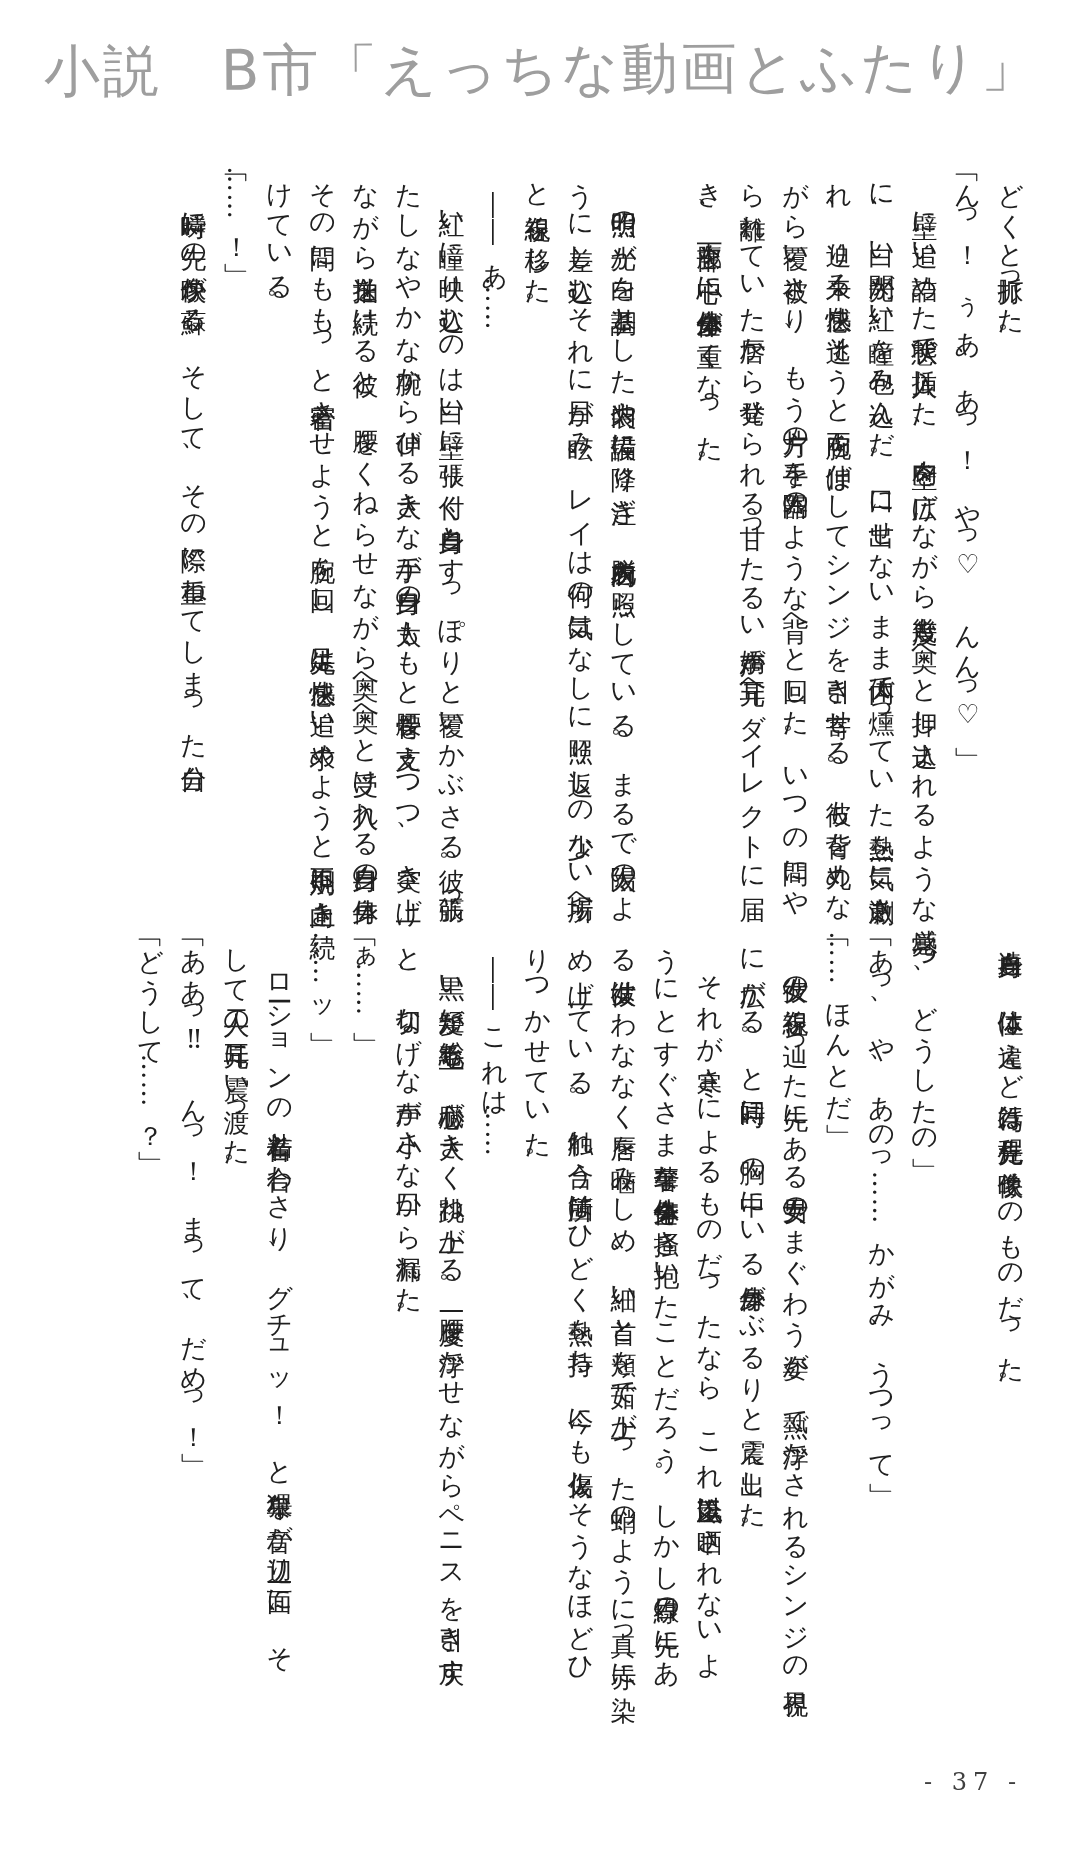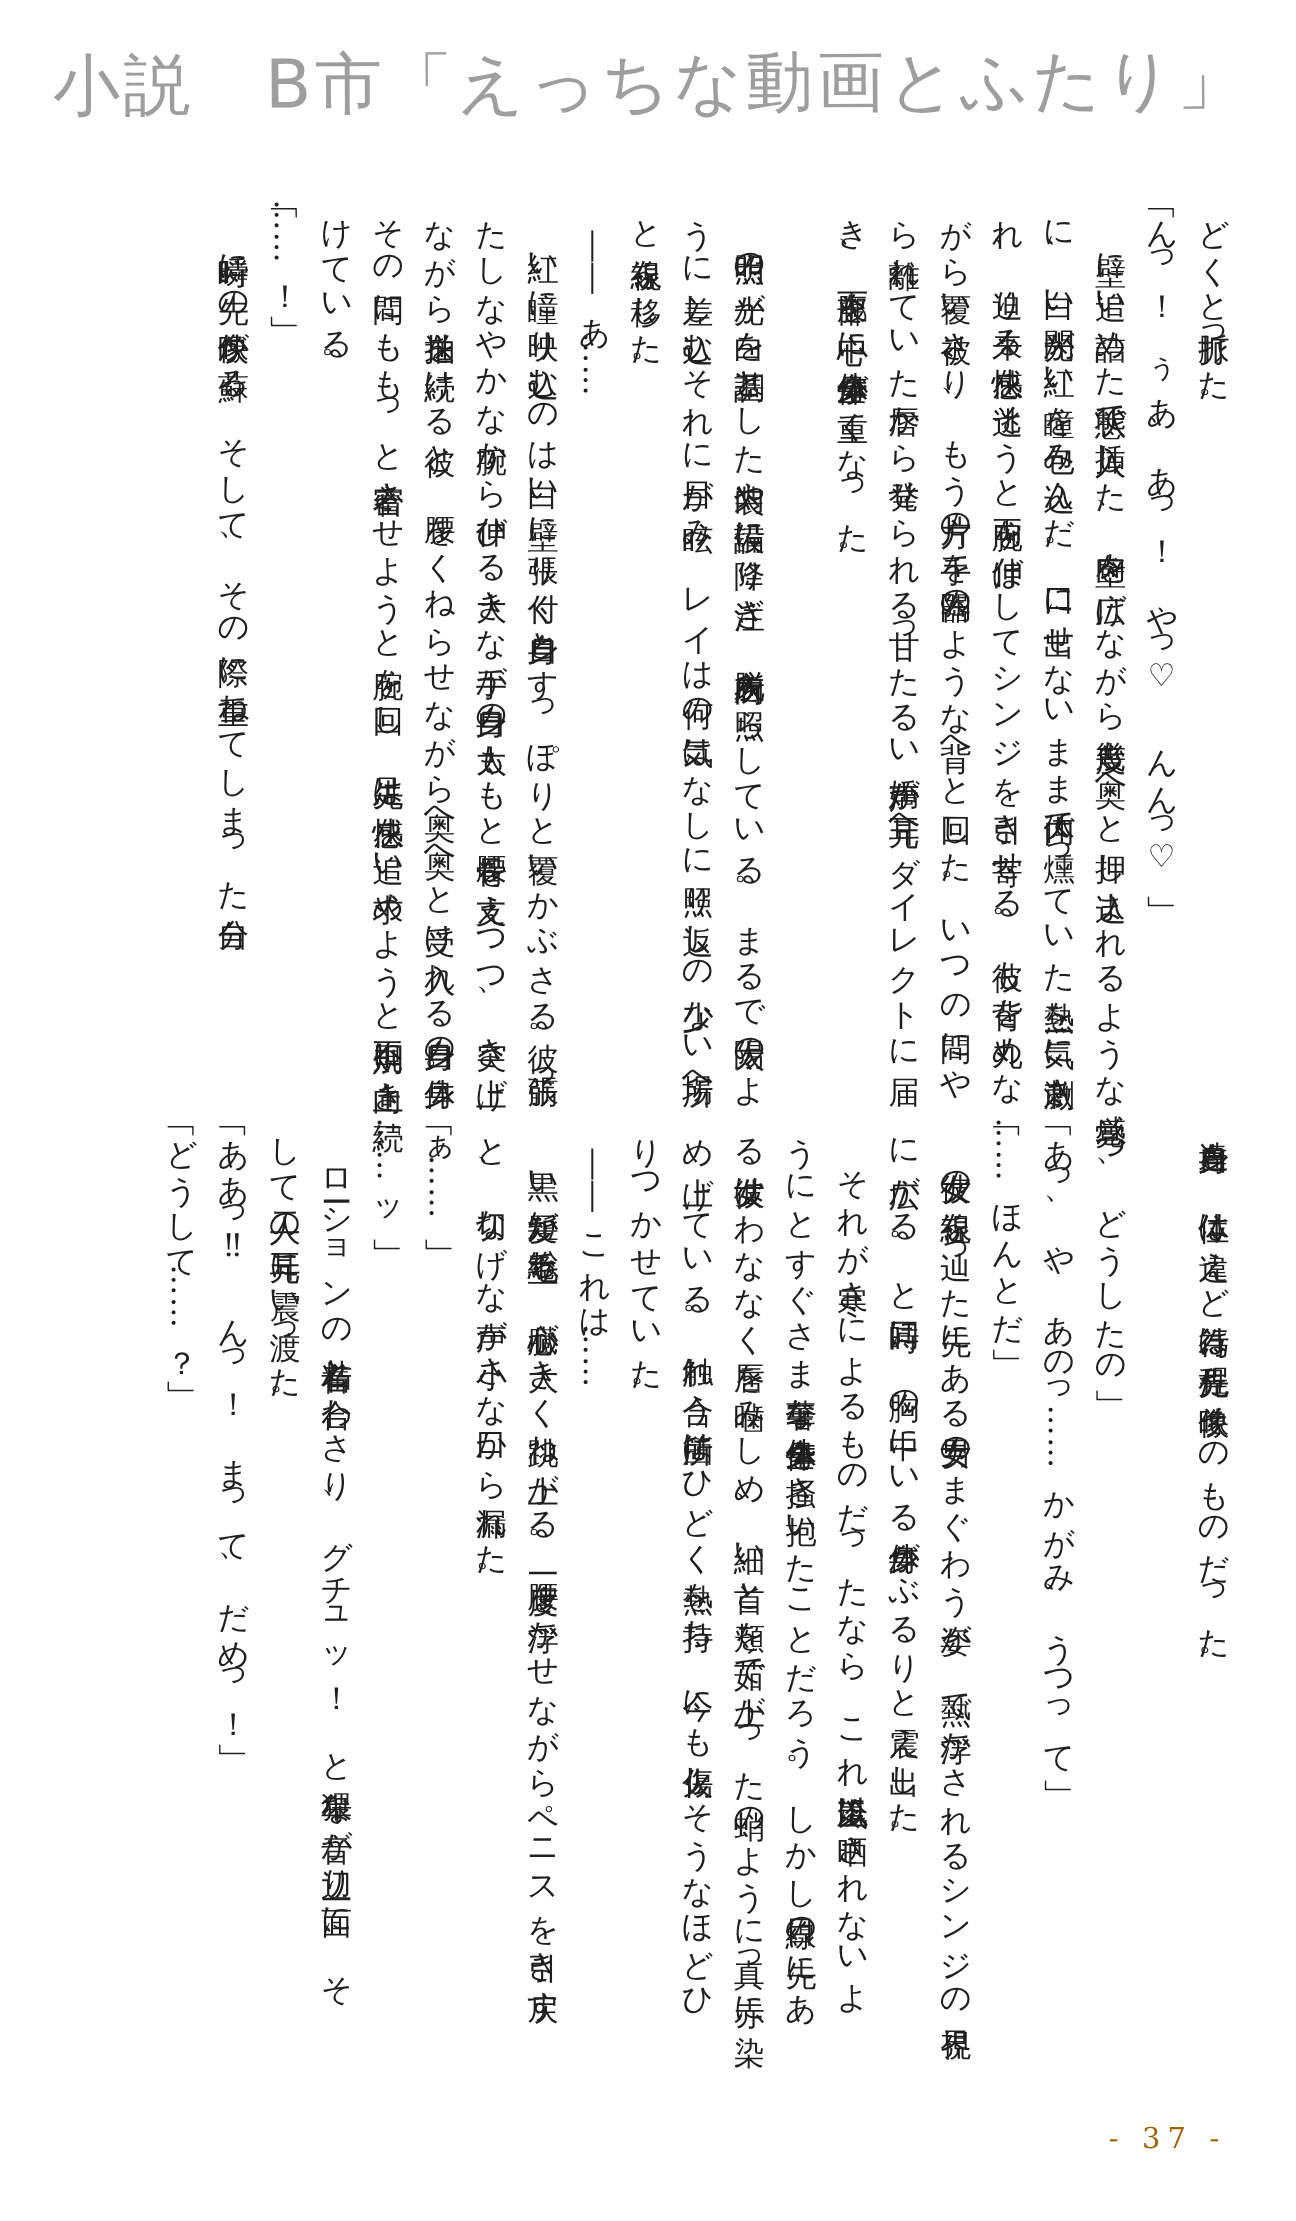--- a/index.html
+++ b/index.html
@@ -48,21 +48,21 @@
   }
   .text-block p.blank::before {
     content: "\3000";
   }
   .page-number {
     position: absolute;
     top: 1768px;
     right: 58px;
     font-size: 24px;
     letter-spacing: 6px;
-    color: #a16207;
+    color: #404040;
     font-family: "DejaVu Serif", "Liberation Serif", serif;
   }
 </style>
 </head>
 <body>
 
 <div class="page">
   <h1 class="title">小説　B市「えっちな動画とふたり」</h1>
 
   <section class="text-block block-upper">

